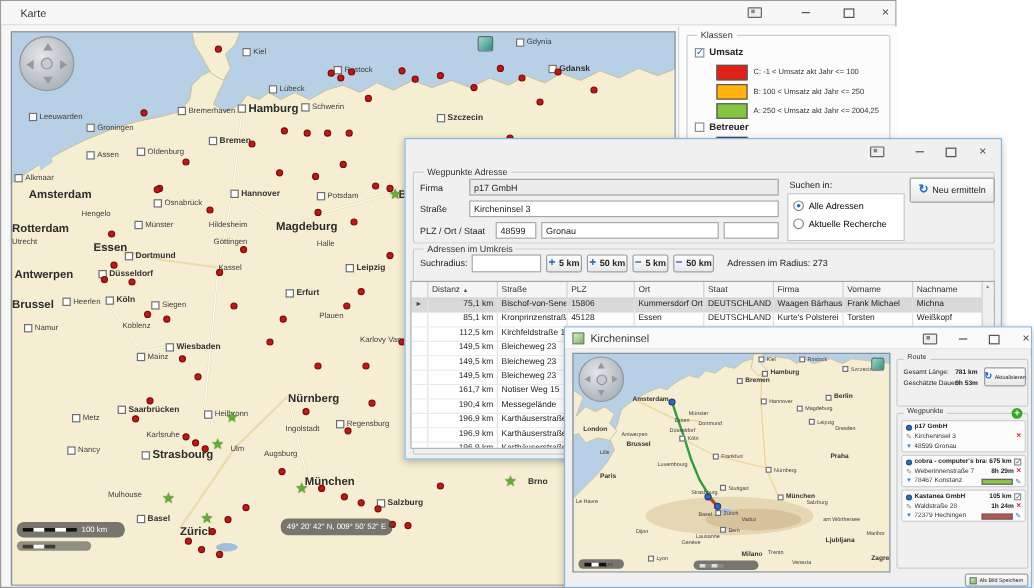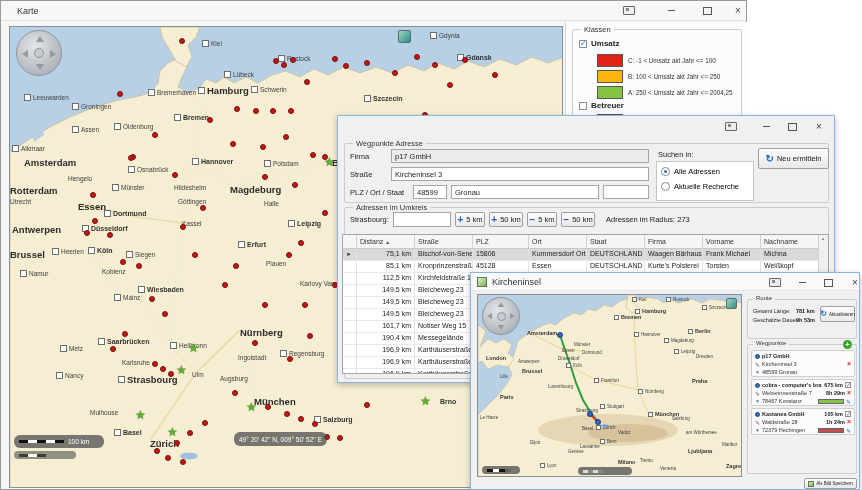--- a/index.html
+++ b/index.html
@@ -14,21 +14,21 @@
   .pinicon{width:10px;height:7px;border:1px solid #666;border-radius:1px;position:relative;background:#eee;}
   .pinicon:after{content:"";position:absolute;left:2px;top:1px;width:3px;height:3px;background:#888;}
   .groupbox{position:absolute;border:1px solid #c9cdd2;border-radius:2px;box-sizing:border-box;}
   .grouplabel{position:absolute;font-size:7.5px;color:#333;background:inherit;padding:0 3px;white-space:nowrap;}
   .glabel-bg{background:#f0f0f0;}
   .input{position:absolute;border:1px solid #a0a7ad;background:#fff;font-size:7.5px;color:#222;box-sizing:border-box;padding:1px 3px;line-height:11px;white-space:nowrap;overflow:hidden;}
   .input.readonly{background:#ececec;}
   .lbl{position:absolute;font-size:7.5px;color:#222;white-space:nowrap;}
   .btn{position:absolute;border:1px solid #9aa0a5;border-radius:2px;background:linear-gradient(#fdfdfd,#e8e8e8);display:flex;align-items:center;justify-content:center;font-size:7.5px;color:#222;box-sizing:border-box;gap:3px;white-space:nowrap;}
   .kmsign{color:#2465ae;font-weight:bold;font-size:10px;line-height:8px;}
-  .kmtext{font-weight:normal;font-size:7.5px;}
+  .kmtext{font-weight:bold;font-size:7.5px;}
   .refresh{color:#1b6ec2;font-size:10px;font-weight:bold;line-height:10px;}
   .radio{width:7px;height:7px;border:1px solid #7d8a94;border-radius:50%;background:#fff;display:inline-block;position:relative;}
   .radio.sel:after{content:"";position:absolute;left:1.5px;top:1.5px;width:3px;height:3px;border-radius:50%;background:#2b6cb4;}
   .checkbox{width:8px;height:8px;border:1px solid #8a9198;background:#fff;display:inline-block;position:relative;box-sizing:border-box;}
   .checkbox .ck{position:absolute;left:0px;top:-2px;font-size:8px;color:#2b5f9e;}
   
   .mapbox{position:absolute;background:#b7d0e6;border:1px solid #88919a;overflow:hidden;box-sizing:border-box;}
   .map-city{position:absolute;font-size:6.5px;color:#3c3c3c;white-space:nowrap;display:flex;align-items:center;gap:2px;}
   .map-city.b{font-weight:bold;font-size:7px;color:#333;}
   .map-city.big{font-weight:bold;font-size:9.5px;color:#2b2b2b;}
@@ -530,21 +530,21 @@
       </div>
     </div>
     <div class="btn" style="left:420px;top:32px;width:71px;height:21px;">
       <span class="refresh">↻</span>
       <span>Neu ermitteln</span>
     </div>
 
     <div class="groupbox" style="left:6px;top:91px;width:485px;height:172px;background:#f0f0f0;">
       <span class="grouplabel glabel-bg" style="left:8px;top:-5px;">Adressen im Umkreis</span>
     </div>
-    <span class="lbl" style="left:12px;top:99px;">Strasbourg:</span>
+    <span class="lbl" style="left:12px;top:99px;">Suchradius:</span>
     <div class="input" style="left:55px;top:96px;width:58px;height:15px;"></div>
     <div id="radius-buttons">
         <div class="btn" style="left: 117px; top: 96px; width: 30px; height: 15px;">
           <span class="kmsign">+</span>
           <span class="kmtext">5 km</span>
         </div>
         <div class="btn" style="left: 151px; top: 96px; width: 34px; height: 15px;">
           <span class="kmsign">+</span>
           <span class="kmtext">50 km</span>
         </div>

